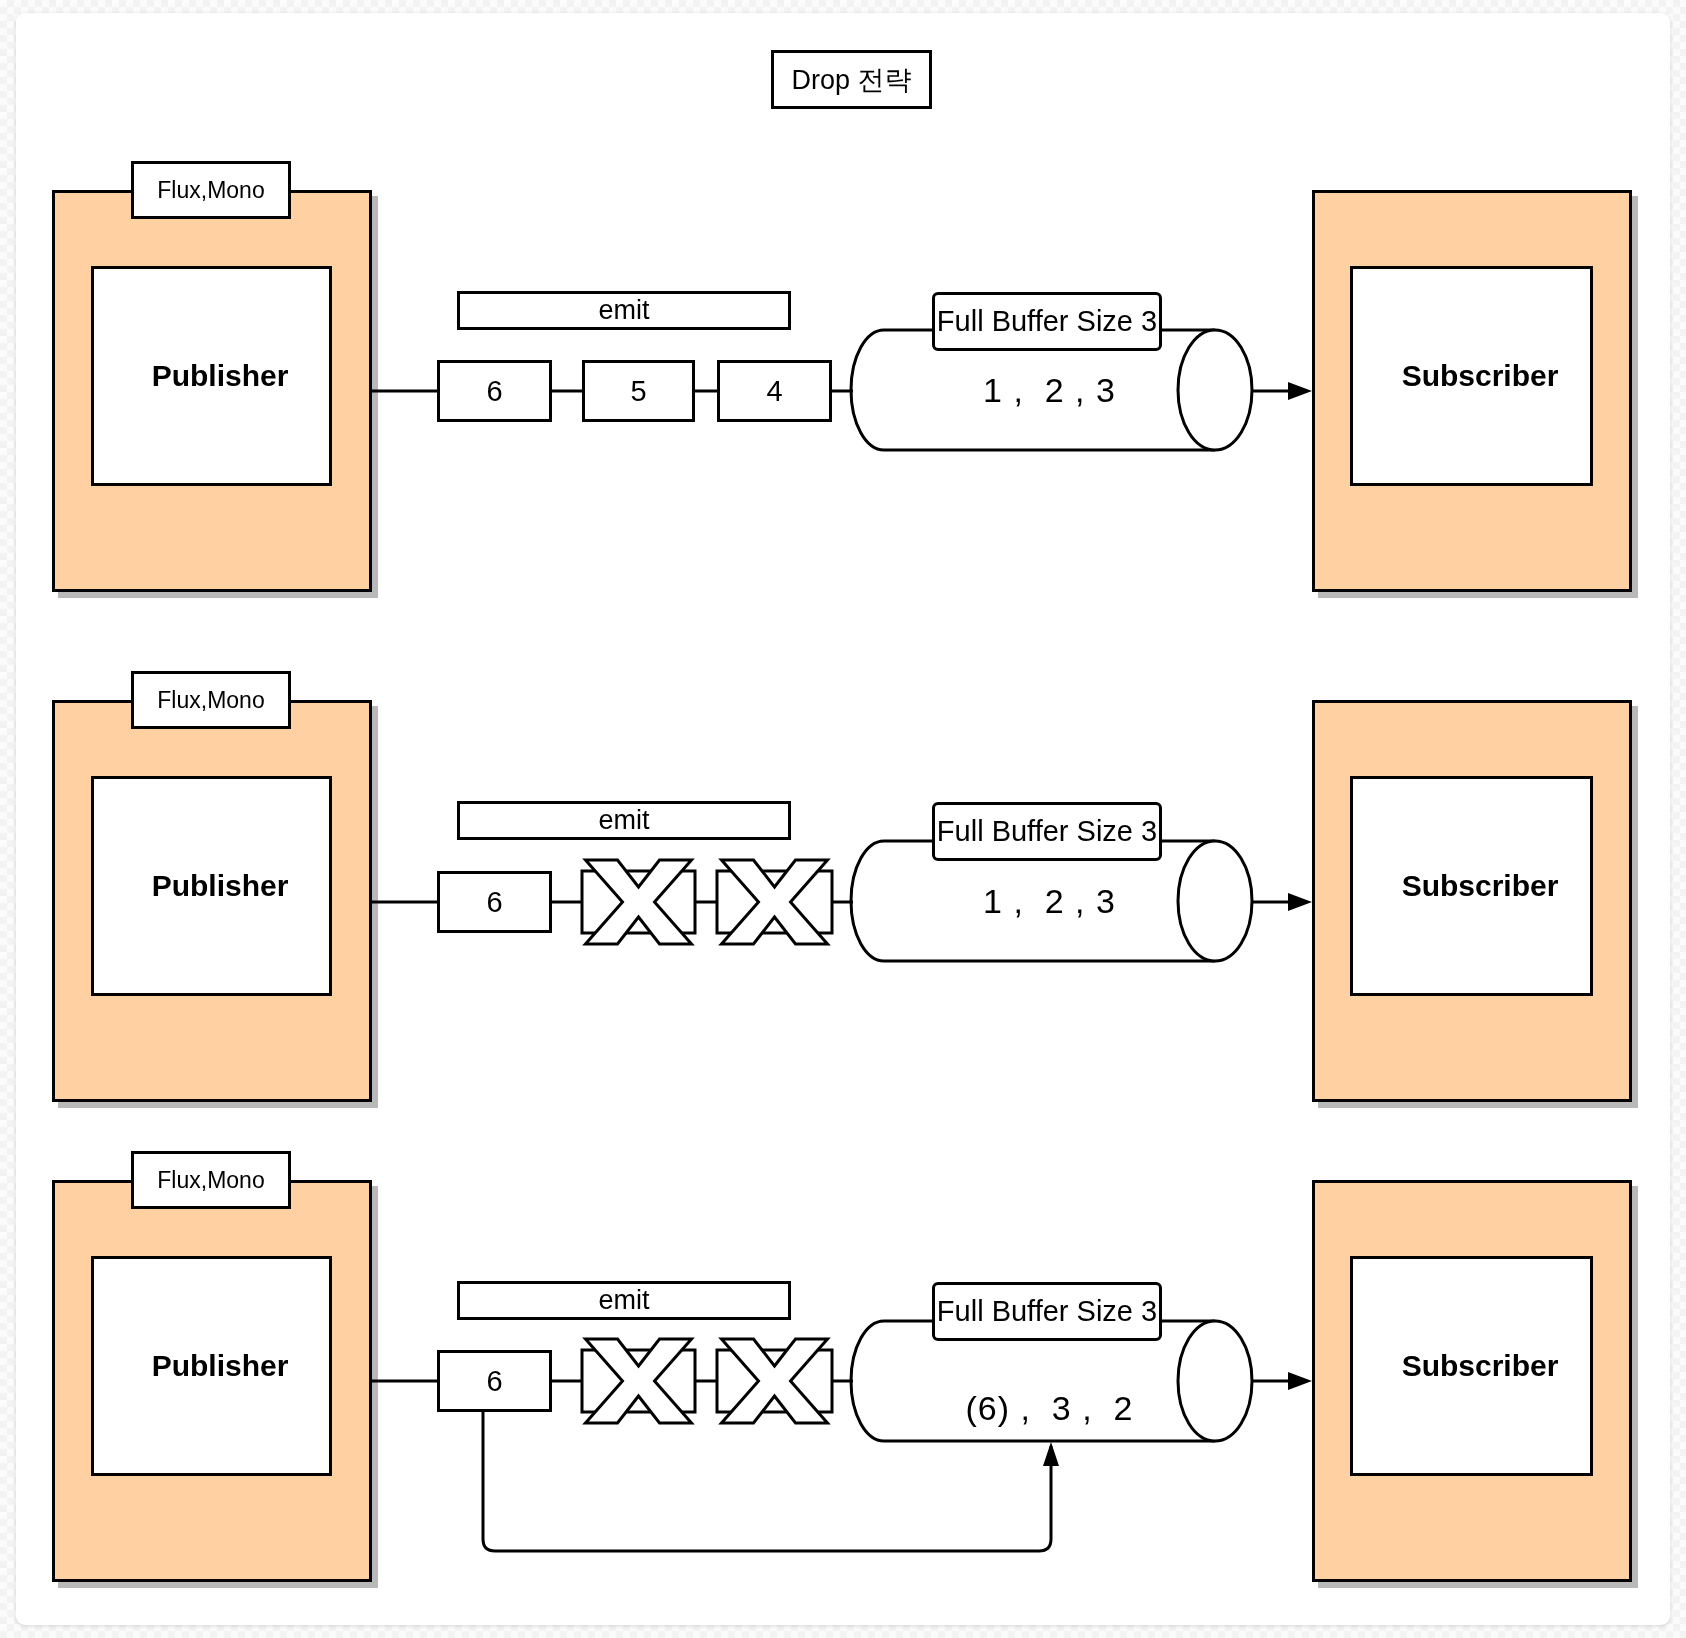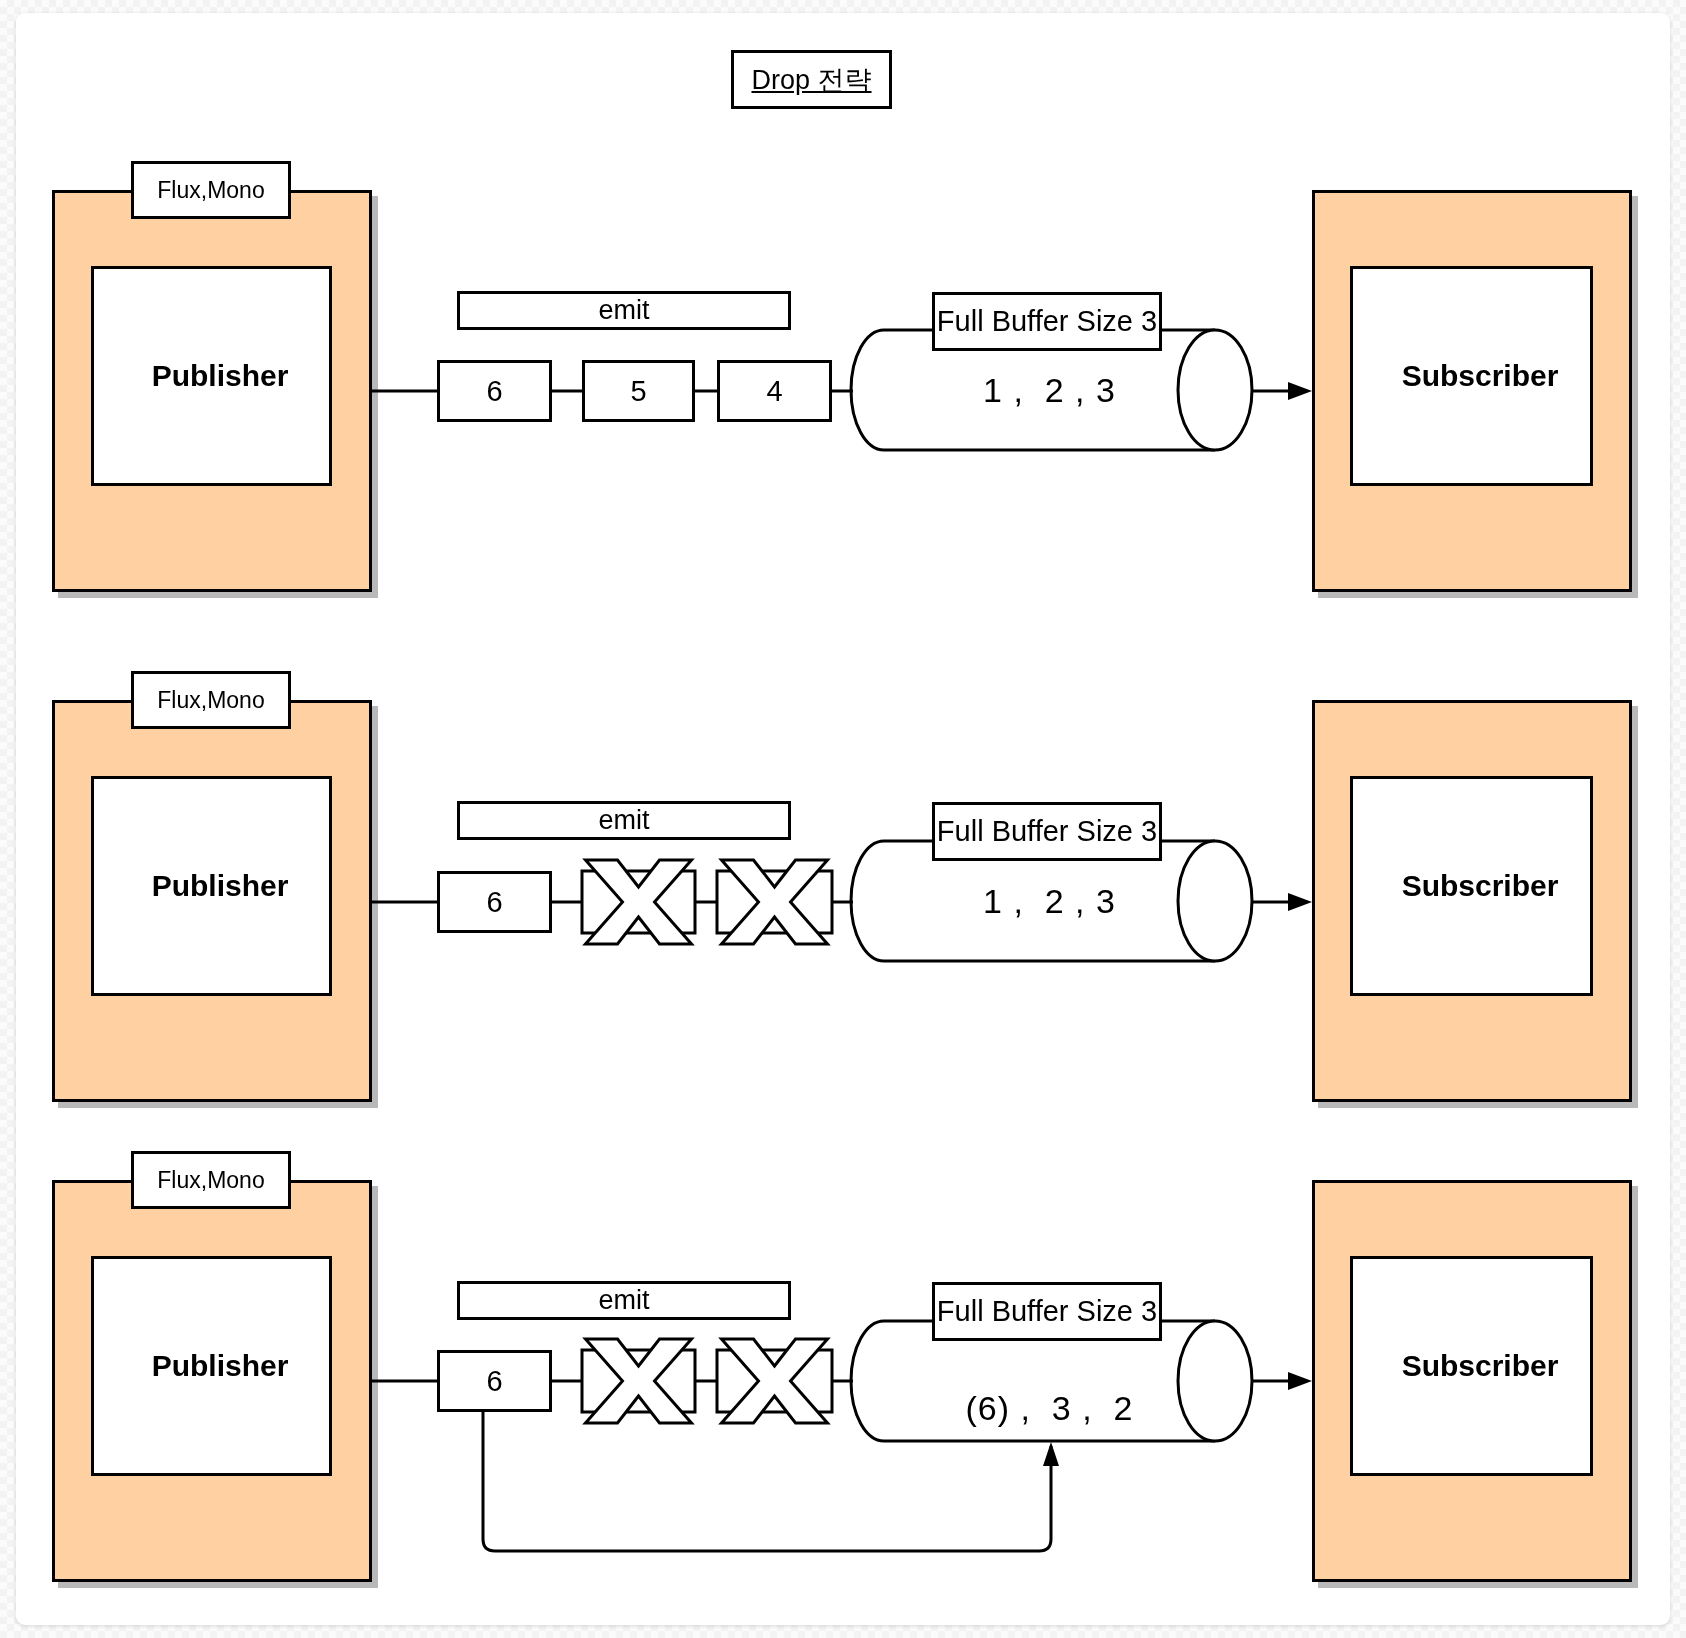--- a/index.html
+++ b/index.html
@@ -25,21 +25,21 @@
     box-shadow:6px 6px 0 var(--shadow);z-index:1;
   }
   .node{
     background:#fff;border:3px solid var(--line);z-index:3;
     display:flex;align-items:center;justify-content:center;text-align:center;
   }
   .inner-label{font-weight:bold;font-size:30px;padding-left:17px;}
   .tag{font-size:23px;}
   .emit{font-size:27px;text-align:center;}
   .num{font-size:29px;}
-  .buf-title{font-size:29px;}
+  .buf-title{font-size:29px;border-radius:6px;}
   .title-box{font-size:27px;}
   .buf-items{
     position:absolute;box-sizing:border-box;z-index:3;
     display:flex;align-items:center;justify-content:center;
     font-size:34px;white-space:pre;letter-spacing:1px;
   }
   svg.overlay{position:absolute;left:0;top:0;z-index:2;color:var(--line);pointer-events:none;}
   svg .ln{stroke:currentColor;stroke-width:3;fill:none;}
   svg .shape{stroke:currentColor;stroke-width:3;fill:#ffffff;}
 </style>
@@ -81,21 +81,21 @@
   <polygon class="shape" points="585.5,1339 617.5,1339 638.5,1366 659.5,1339 691.5,1339 654.5,1381 691.5,1423 659.5,1423 638.5,1396 617.5,1423 585.5,1423 622.5,1381"></polygon>
   <polygon class="shape" points="721.5,1339 753.5,1339 774.5,1366 795.5,1339 827.5,1339 790.5,1381 827.5,1423 795.5,1423 774.5,1396 753.5,1423 721.5,1423 758.5,1381"></polygon>
   <path class="ln" d="M884,1321 A33,60 0 0 0 884,1441 M884,1321 H1215 M884,1441 H1215"></path>
   <ellipse class="shape" cx="1215" cy="1381" rx="37" ry="60"></ellipse>
   <line class="ln" x1="1253" y1="1381" x2="1292" y2="1381"></line>
   <polygon fill="currentColor" points="1312,1381 1288,1372 1288,1390"></polygon>
   <path class="ln" d="M483,1412 L483,1539 Q483,1551 495,1551 L1039,1551 Q1051,1551 1051,1539 L1051,1446"></path>
   <polygon fill="currentColor" points="1051,1442 1043,1466 1059,1466"></polygon>
 </svg>
 
-<div class="abs node title-box" style="left:731px;top:50px;width:161px;height:59px;text-decoration:underline;">Drop 전략</div>
+<div class="abs node title-box" style="left:771px;top:50px;width:161px;height:59px;">Drop 전략</div>
 
 <div class="abs actor" style="left:52px;top:190px;width:320px;height:402px;"></div>
 <div class="abs node inner-label" style="left:91px;top:266px;width:241px;height:220px;">Publisher</div>
 <div class="abs node tag" style="left:131px;top:161px;width:160px;height:58px;">Flux,Mono</div>
 <div class="abs node emit" style="left:457px;top:291px;width:334px;height:39px;">emit</div>
 <div class="abs node num" style="left:437px;top:360px;width:115px;height:62px;">6</div>
 <div class="abs node num" style="left:582px;top:360px;width:113px;height:62px;">5</div>
 <div class="abs node num" style="left:717px;top:360px;width:115px;height:62px;">4</div>
 <div class="abs node buf-title" style="left:932px;top:292px;width:230px;height:59px;">Full Buffer Size 3</div>
 <div class="buf-items" style="left:884px;top:330px;width:331px;height:120px;">1 ,  2 , 3</div>

